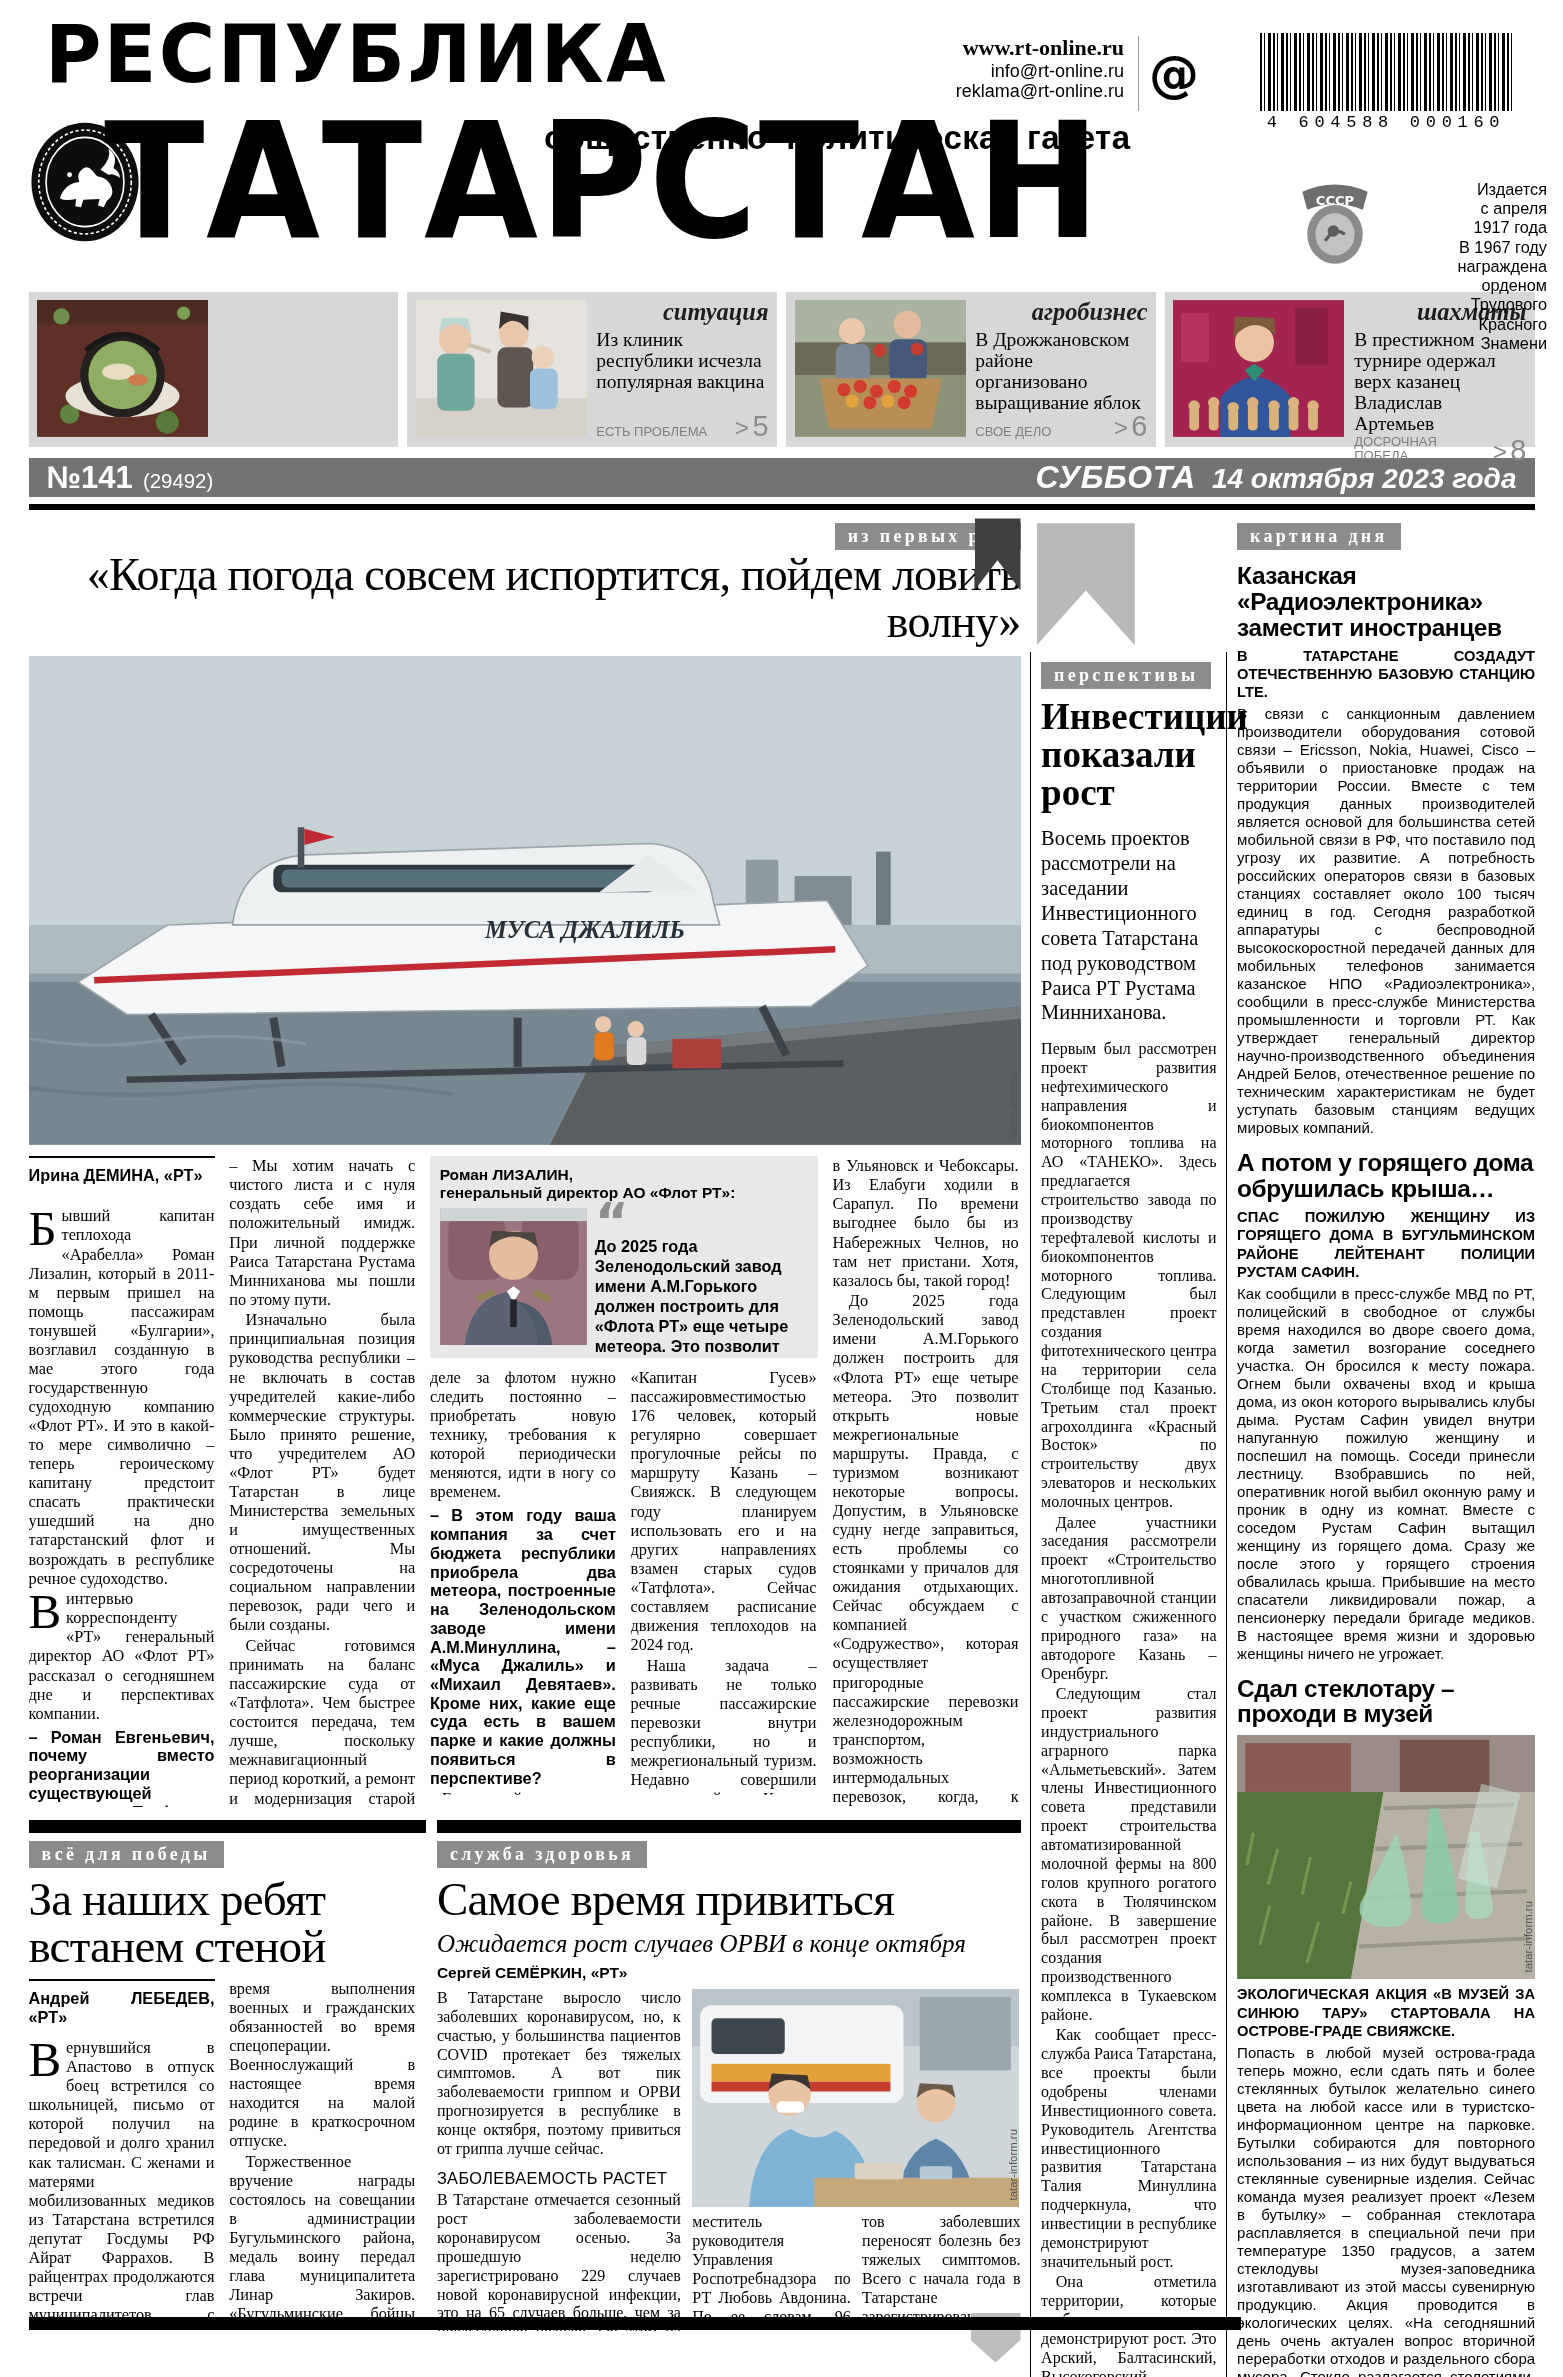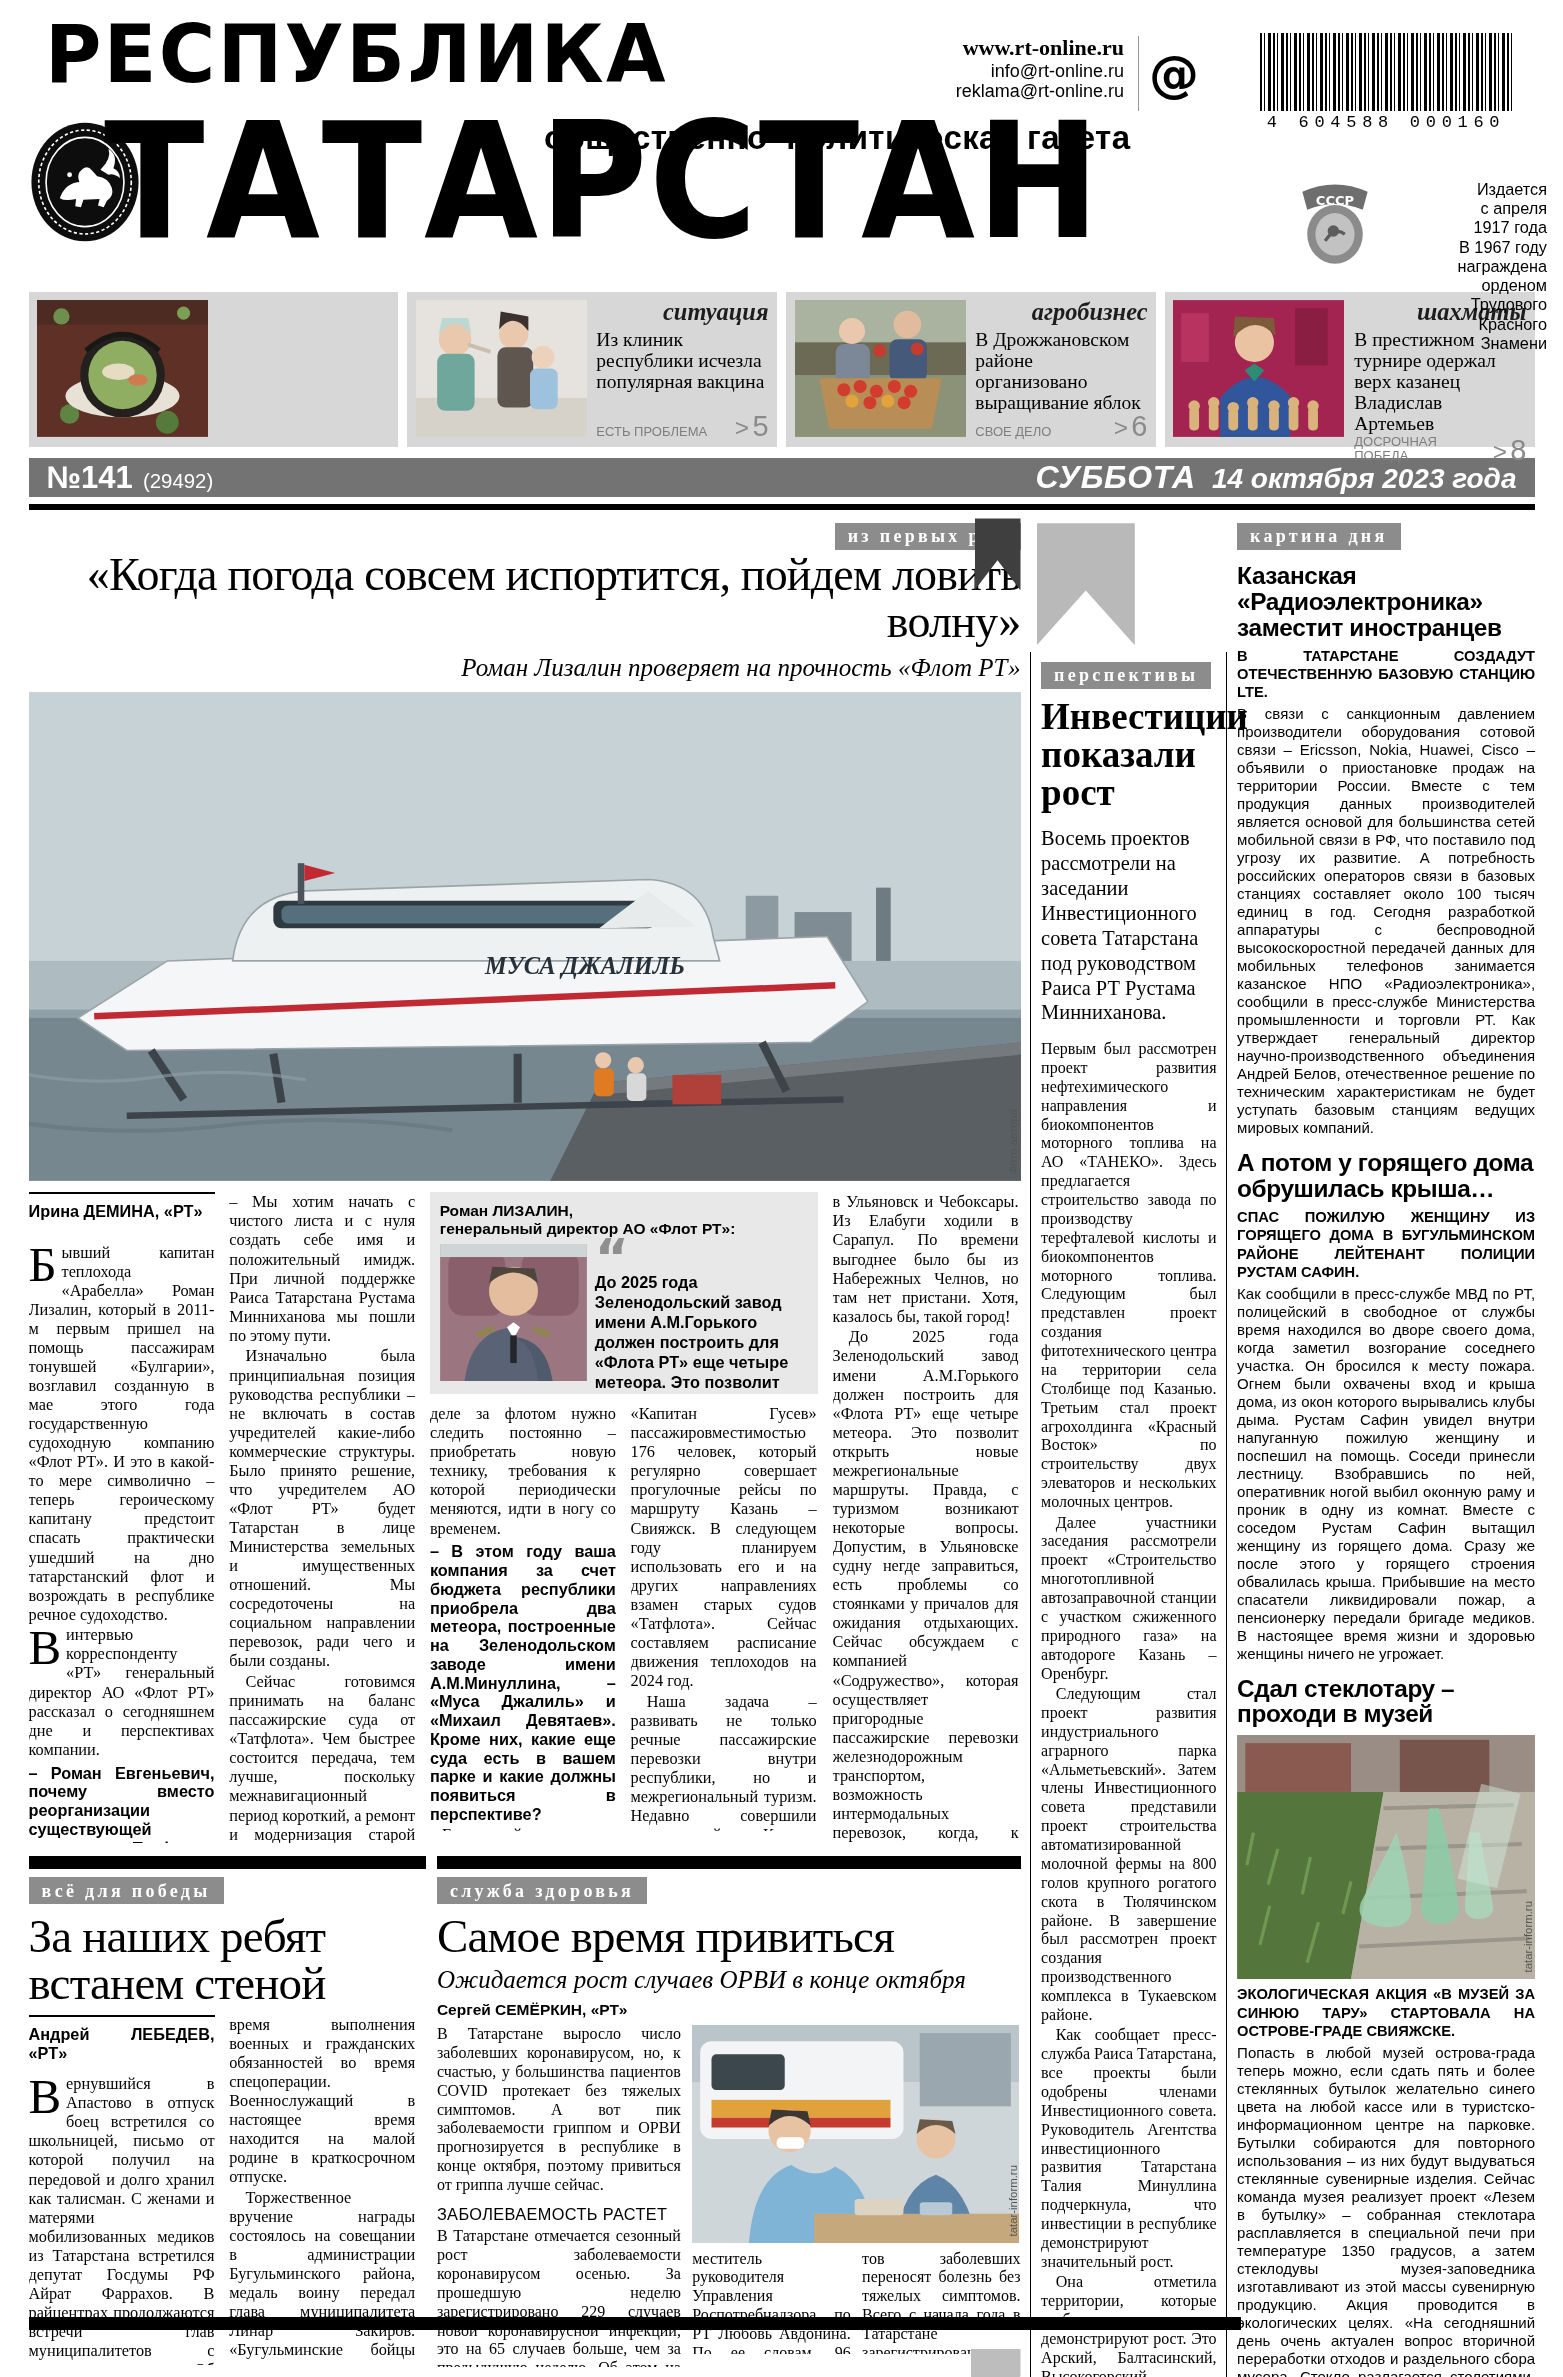--- a/index.html
+++ b/index.html
@@ -321,21 +321,20 @@
   </div>
   <div class="blackrule"></div>
 
   <div class="main">
 
     <div class="colL">
       <div class="lead-head">
         <span class="kickerbox">из первых рук</span>
         <div class="corner-flag"></div>
         <div class="headline">«Когда погода совсем испортится, пойдем ловить волну»</div>
-        <div class="subhead">Роман Лизалин проверяет на прочность «Флот РТ»</div>
       </div>
 
       <div class="mainphoto">
         <svg width="992" height="489" viewBox="0 0 1218 600">
           <rect width="1218" height="600" fill="#d4dde1"></rect>
           <rect width="1218" height="380" fill="#c7d2d7"></rect>
           <rect y="330" width="1218" height="60" fill="#aebbc1"></rect>
           <rect x="880" y="250" width="40" height="80" fill="#8e9aa1"></rect>
           <rect x="940" y="270" width="70" height="60" fill="#7f8c94"></rect>
           <rect x="1040" y="240" width="18" height="90" fill="#6f7b83"></rect>

